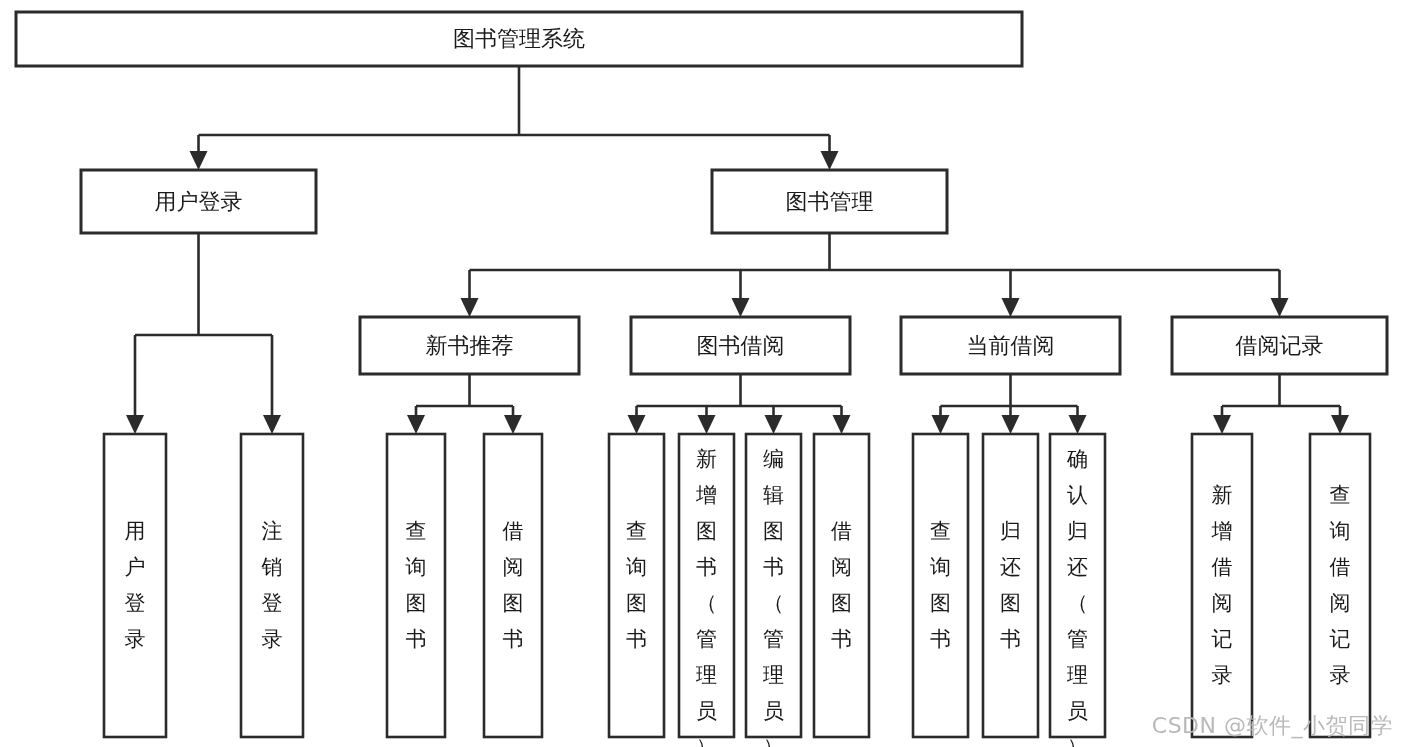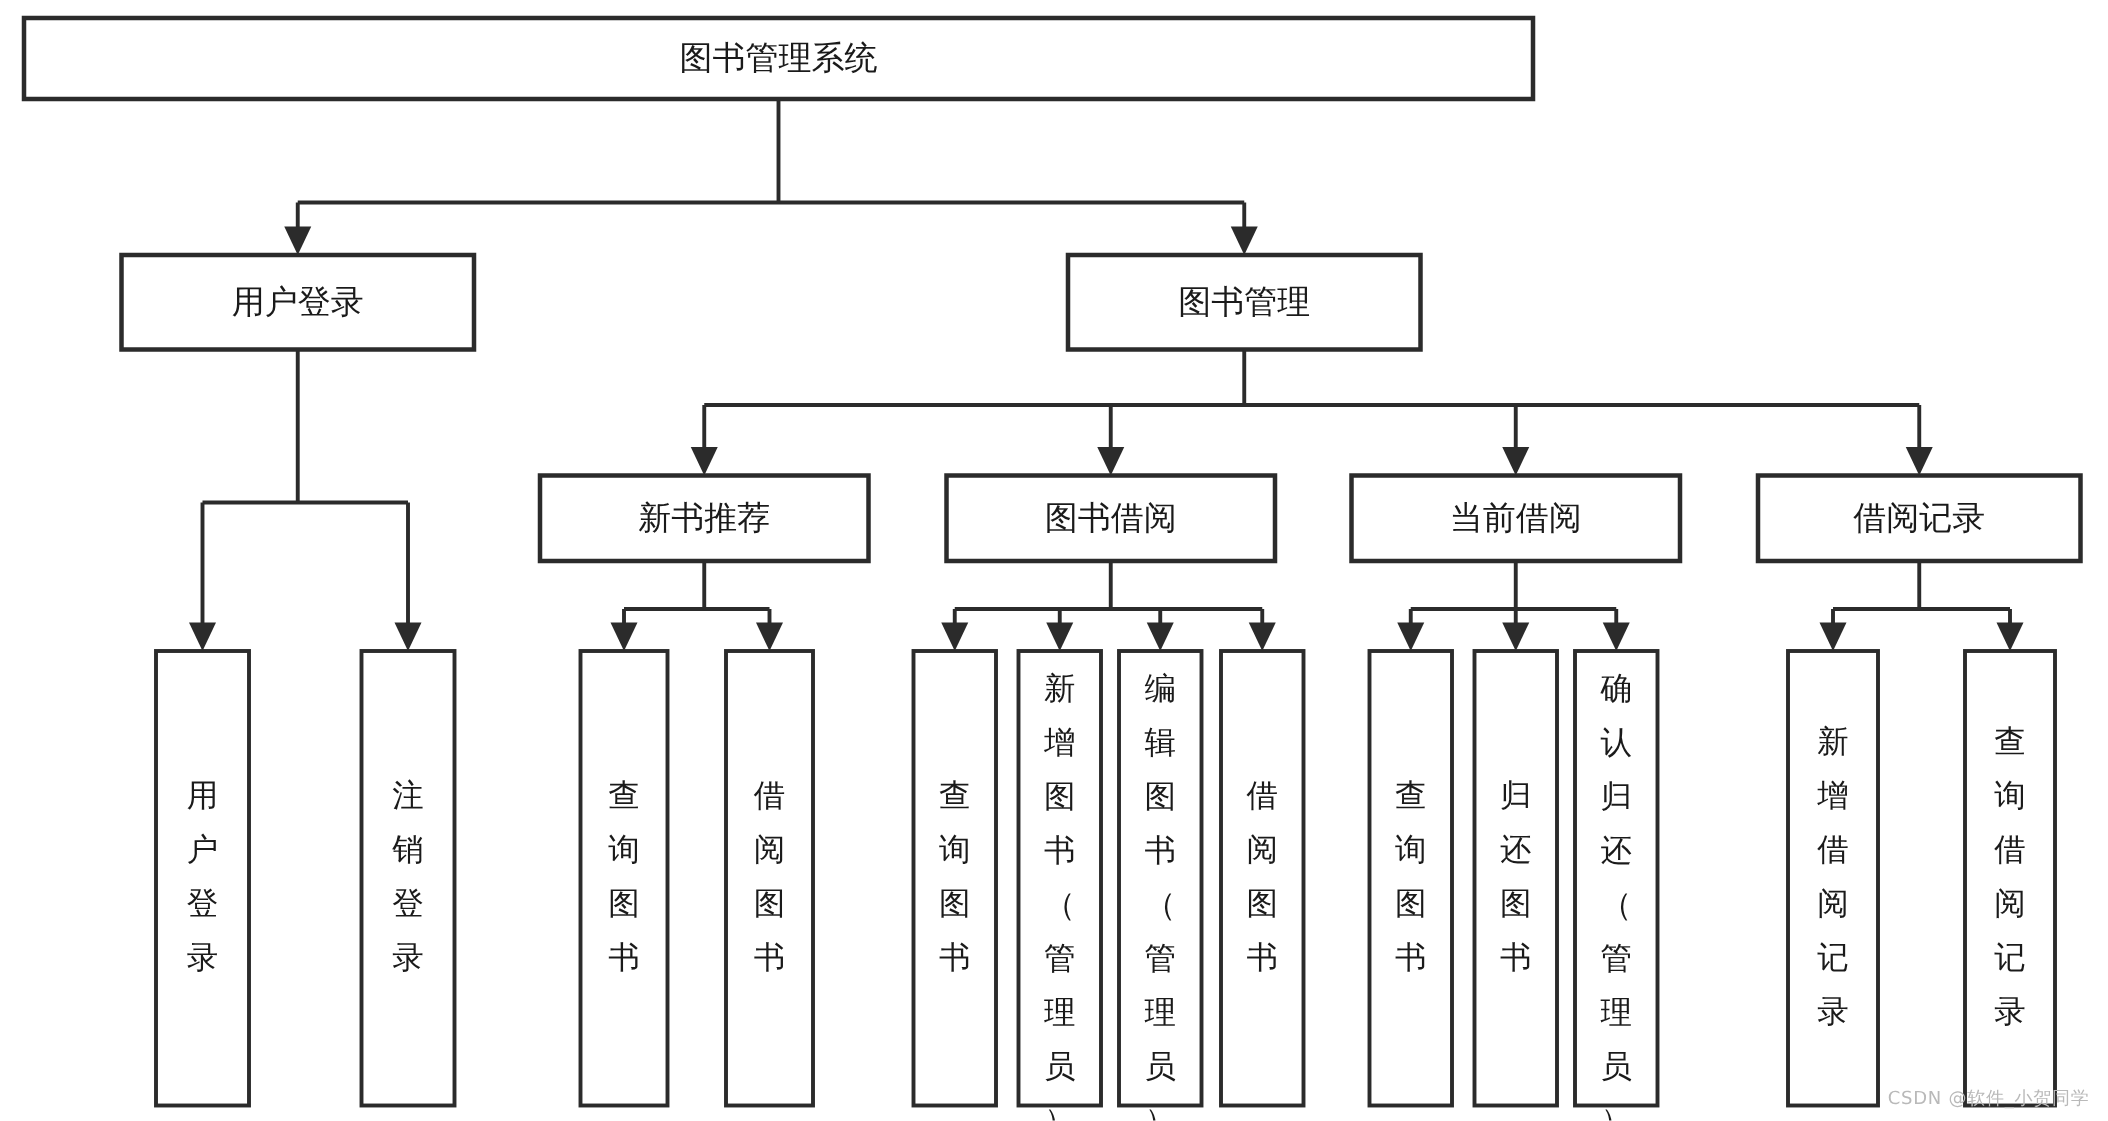--- a/index.html
+++ b/index.html
@@ -53,21 +53,21 @@
   }
   .node-label.vertical {
     font-size: 21px;
     text-anchor: middle;
   }
   .watermark {
     position: absolute;
     right: 12px;
     bottom: 6px;
     font-family: "DejaVu Sans", "Liberation Sans", sans-serif;
-    font-size: 12px;
+    font-size: 22px;
     color: #b9b9b9;
     letter-spacing: 0.5px;
     white-space: nowrap;
     pointer-events: none;
   }
 </style>
 </head>
 <body>
 
 <div id="diagram-root">

